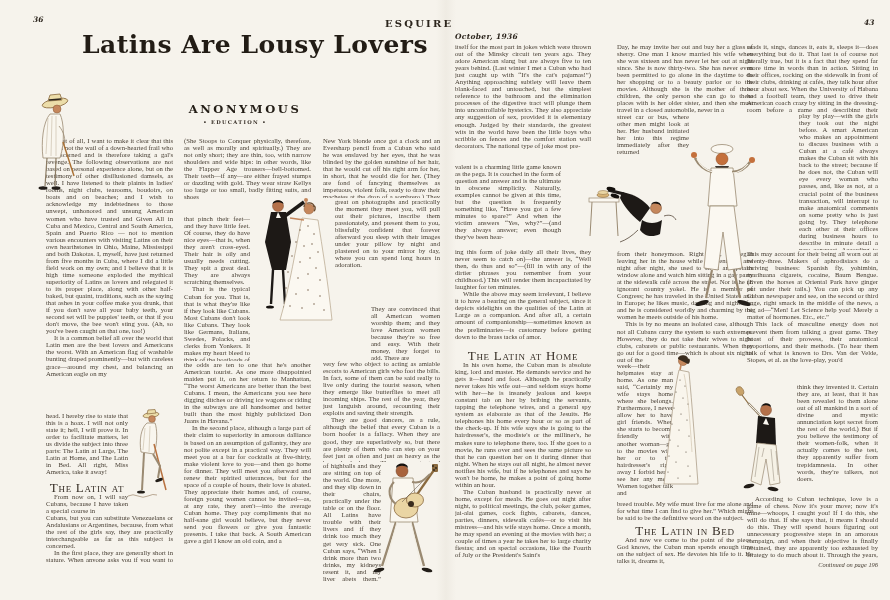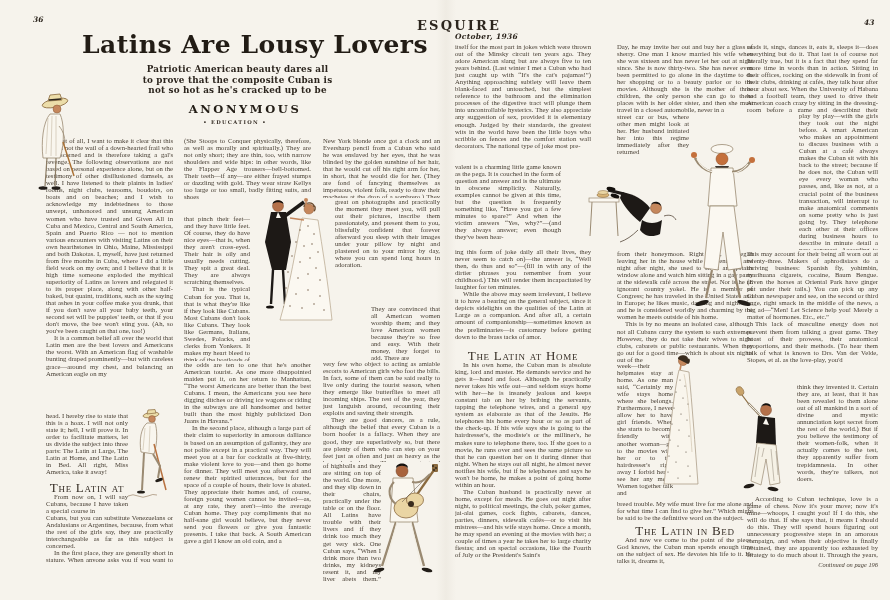--- a/index.html
+++ b/index.html
@@ -6,21 +6,21 @@
   body { background:#e9e6de; }
   .spread {
     position:relative; width:890px; height:600px;
     background:#f6f3ec; overflow:hidden;
     font-family:"Liberation Serif", serif; color:#453c31;
   }
   .spine { position:absolute; left:436px; top:0; width:20px; height:600px;
     background:linear-gradient(90deg, rgba(0,0,0,0), rgba(110,90,60,0.05), rgba(0,0,0,0)); }
   .runhead { position:absolute; font-family:"DejaVu Serif", serif; font-weight:bold; color:#2c251d; }
   .pgnum { font-style:italic; font-size:7.5px; }
-  .mag { font-size:13px; letter-spacing:2.2px;margin-left:32px; }
+  .mag { font-size:10px; letter-spacing:2.2px; }
   .dateline { font-style:italic; font-size:7.5px; letter-spacing:0.3px; }
   .title { position:absolute; left:50px; top:30px; width:410px; text-align:center;
     font-family:"DejaVu Serif", serif; font-weight:bold; font-size:25px; letter-spacing:0.5px;
     color:#221c15; }
   .subtitle { position:absolute; left:60px; top:64px; width:355px; text-align:center;
     font-family:"DejaVu Serif", serif; font-weight:bold; font-size:8.8px; line-height:10.6px;
     color:#2b241d; letter-spacing:0.2px; }
   .byline { position:absolute; left:60px; top:102px; width:350px; text-align:center;
     font-family:"DejaVu Serif", serif; font-weight:bold; font-size:11.5px; letter-spacing:2.6px;
     color:#231d16;padding-left:10px; }
@@ -46,25 +46,20 @@
 
 <div class="spread">
   <div class="spine"></div>
 
   <div class="runhead pgnum" style="left:33px; top:15px;">36</div>
   <div class="runhead mag" style="left:385px; top:18px;">ESQUIRE</div>
   <div class="runhead dateline" style="left:455px; top:32px;">October, 1936</div>
   <div class="runhead pgnum" style="left:864px; top:18px;">43</div>
 
   <div class="title">Latins Are Lousy Lovers</div>
-  <div class="subtitle">
-    <div>Patriotic American beauty dares all</div>
-    <div>to prove that the composite Cuban is</div>
-    <div>not so hot as he's cracked up to be</div>
-  </div>
   <div class="byline">ANONYMOUS</div>
   <div class="dept">• EDUCATION •</div>
 
   <div class="col" style="left:46px; top:137px; width:127px;">
     <div class="seg" style="height:275px;">
       <span class="dropcap">F</span>
       <div>
           <p>irst of all, I want to make it clear that this is not the wail of a down-hearted frail who was scorned and is therefore taking a gal's revenge. The following observations are not based on personal experience alone, but on the testimony of other disillusioned damsels, as well. I have listened to their plaints in ladies' rooms, night clubs, tearooms, boudoirs, on boats and on beaches; and I wish to acknowledge my indebtedness to those unwept, unhonored and unsung American women who have trusted and Given All in Cuba and Mexico, Central and South America, Spain and Puerto Rico — not to mention various encounters with visiting Latins on their own hearthstones in Ohio, Maine, Mississippi and both Dakotas. I, myself, have just returned from five months in Cuba, where I did a little field work on my own; and I believe that it is high time someone exploded the mythical superiority of Latins as lovers and relegated it to its proper place, along with other half-baked, but quaint, traditions, such as the saying that ashes in your coffee make you drunk, that if you don't save all your baby teeth, your second set will be puppies' teeth, or that if you don't move, the bee won't sting you. (Ah, so you've been caught on that one, too!)</p>
           <p>It is a common belief all over the world that Latin men are the best lovers and Americans the worst. With an American flag of washable bunting draped prominently—but with careless grace—around my chest, and balancing an American eagle on my</p>
         </div>

